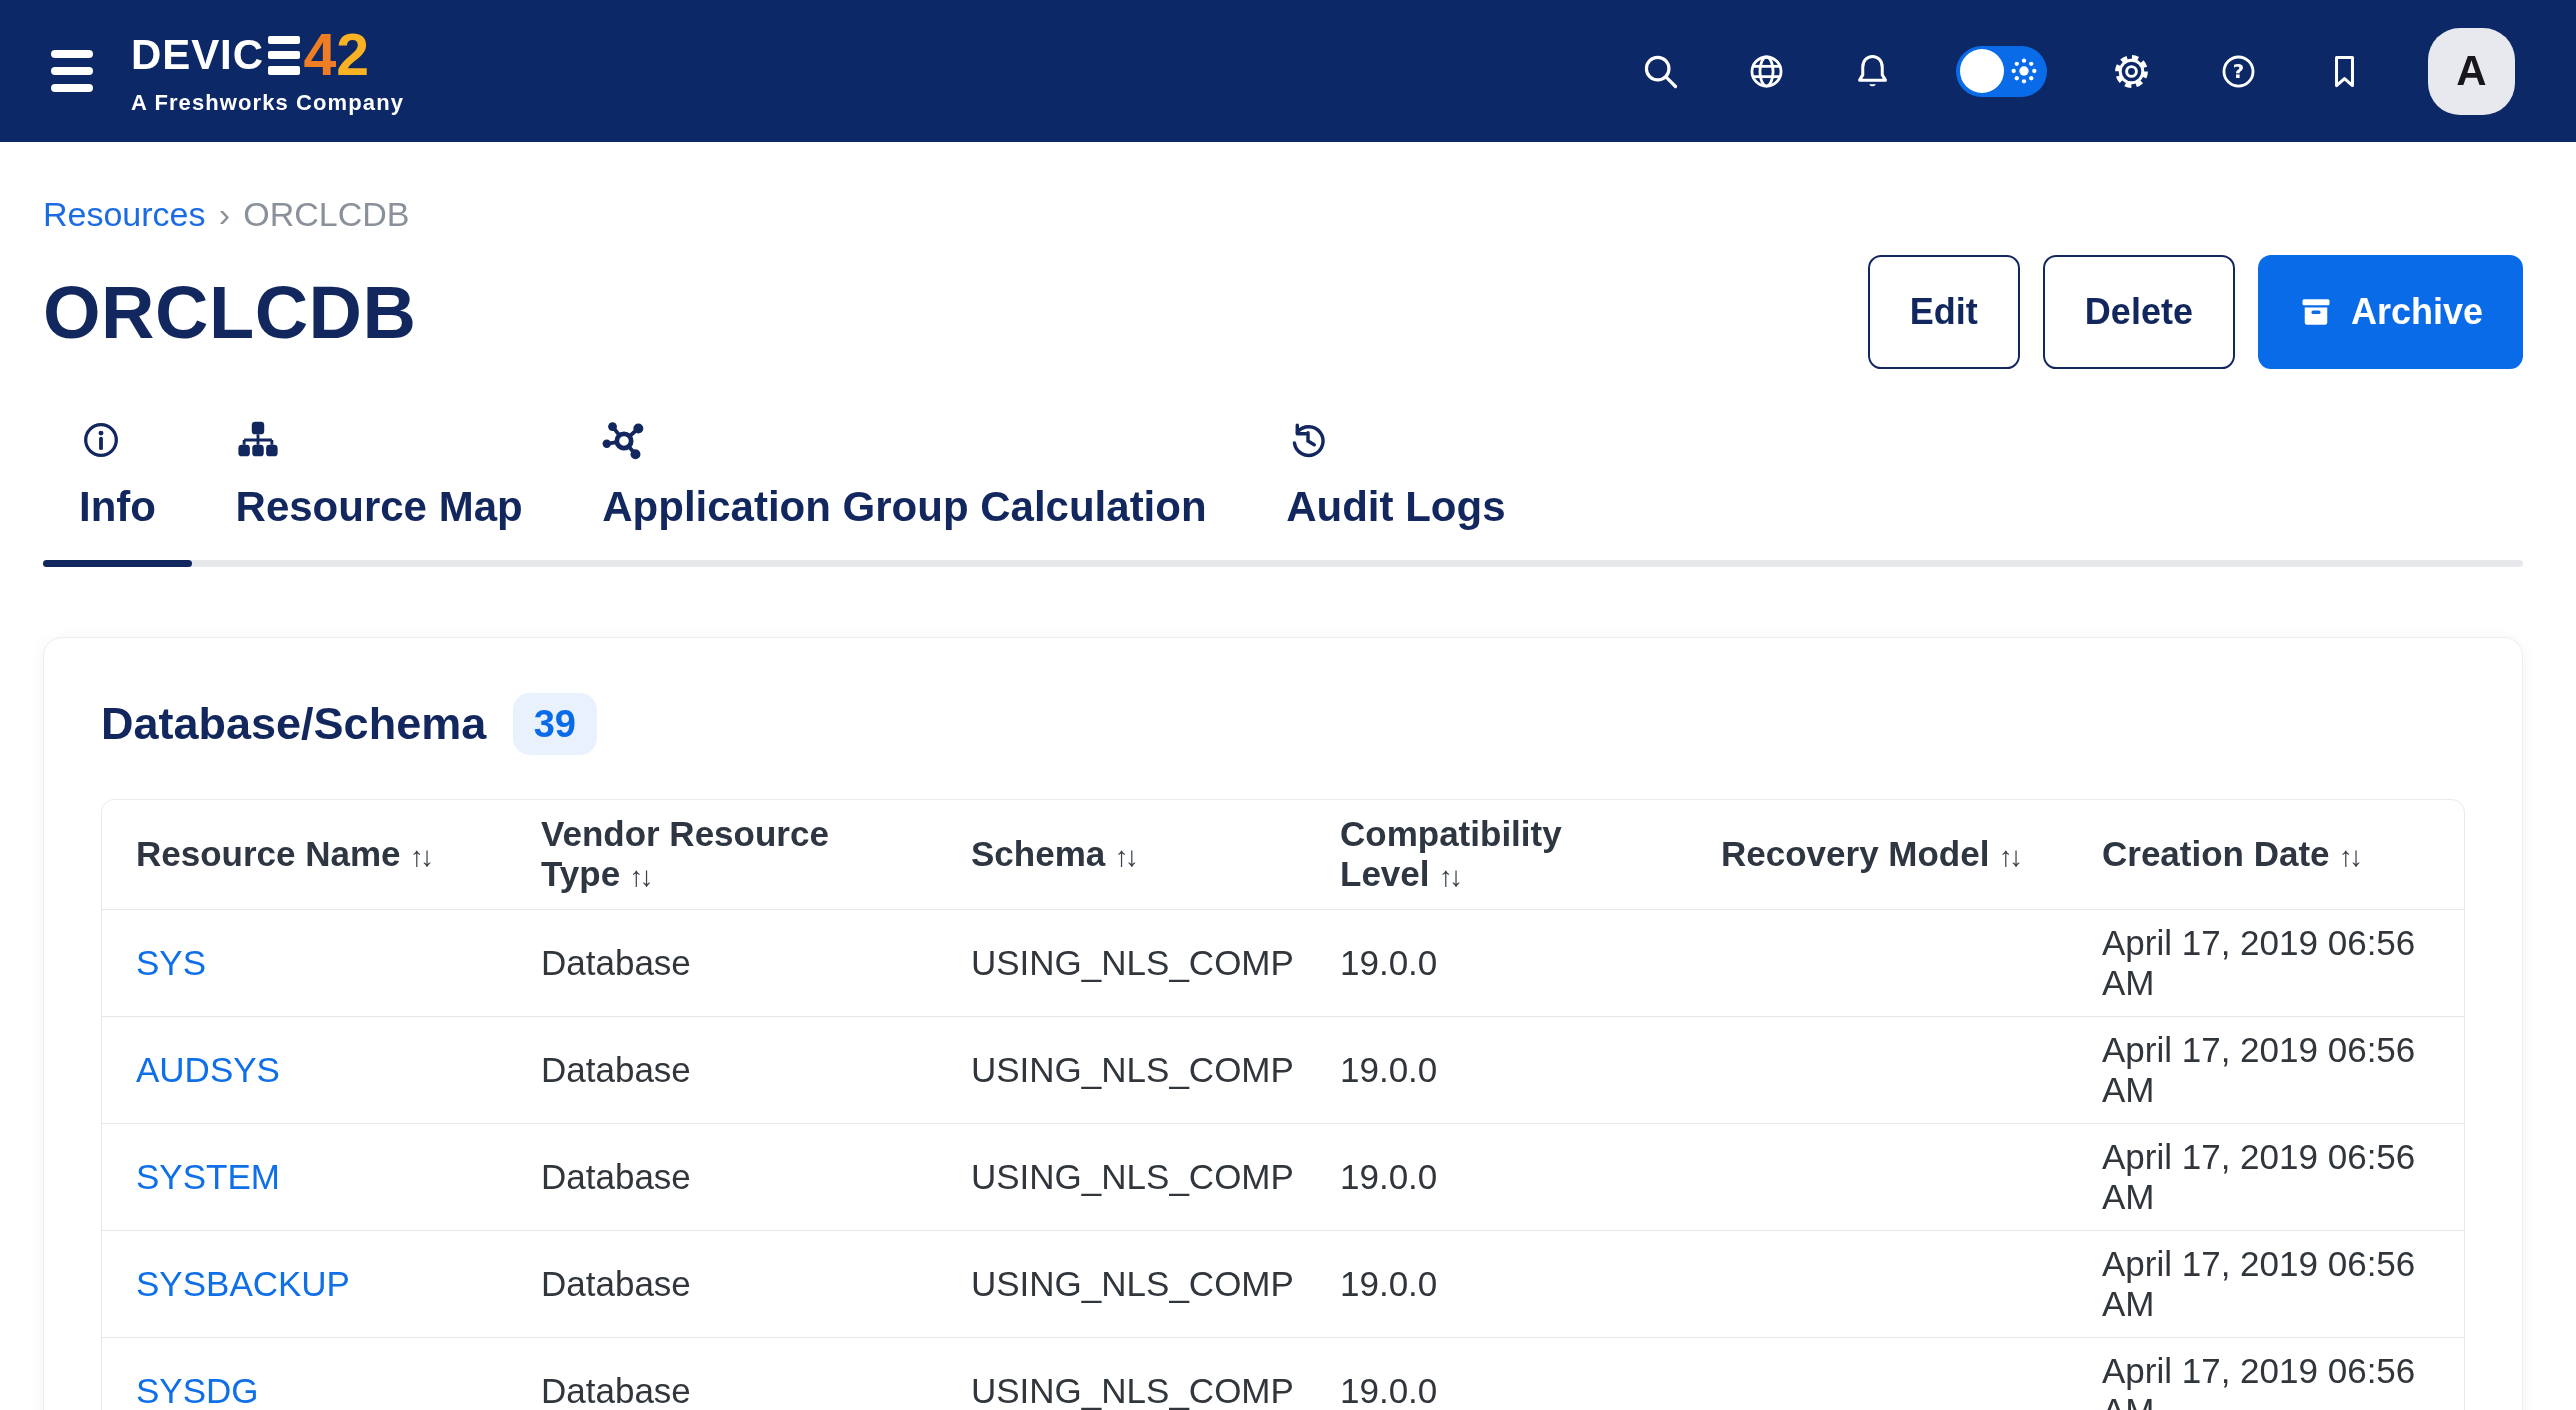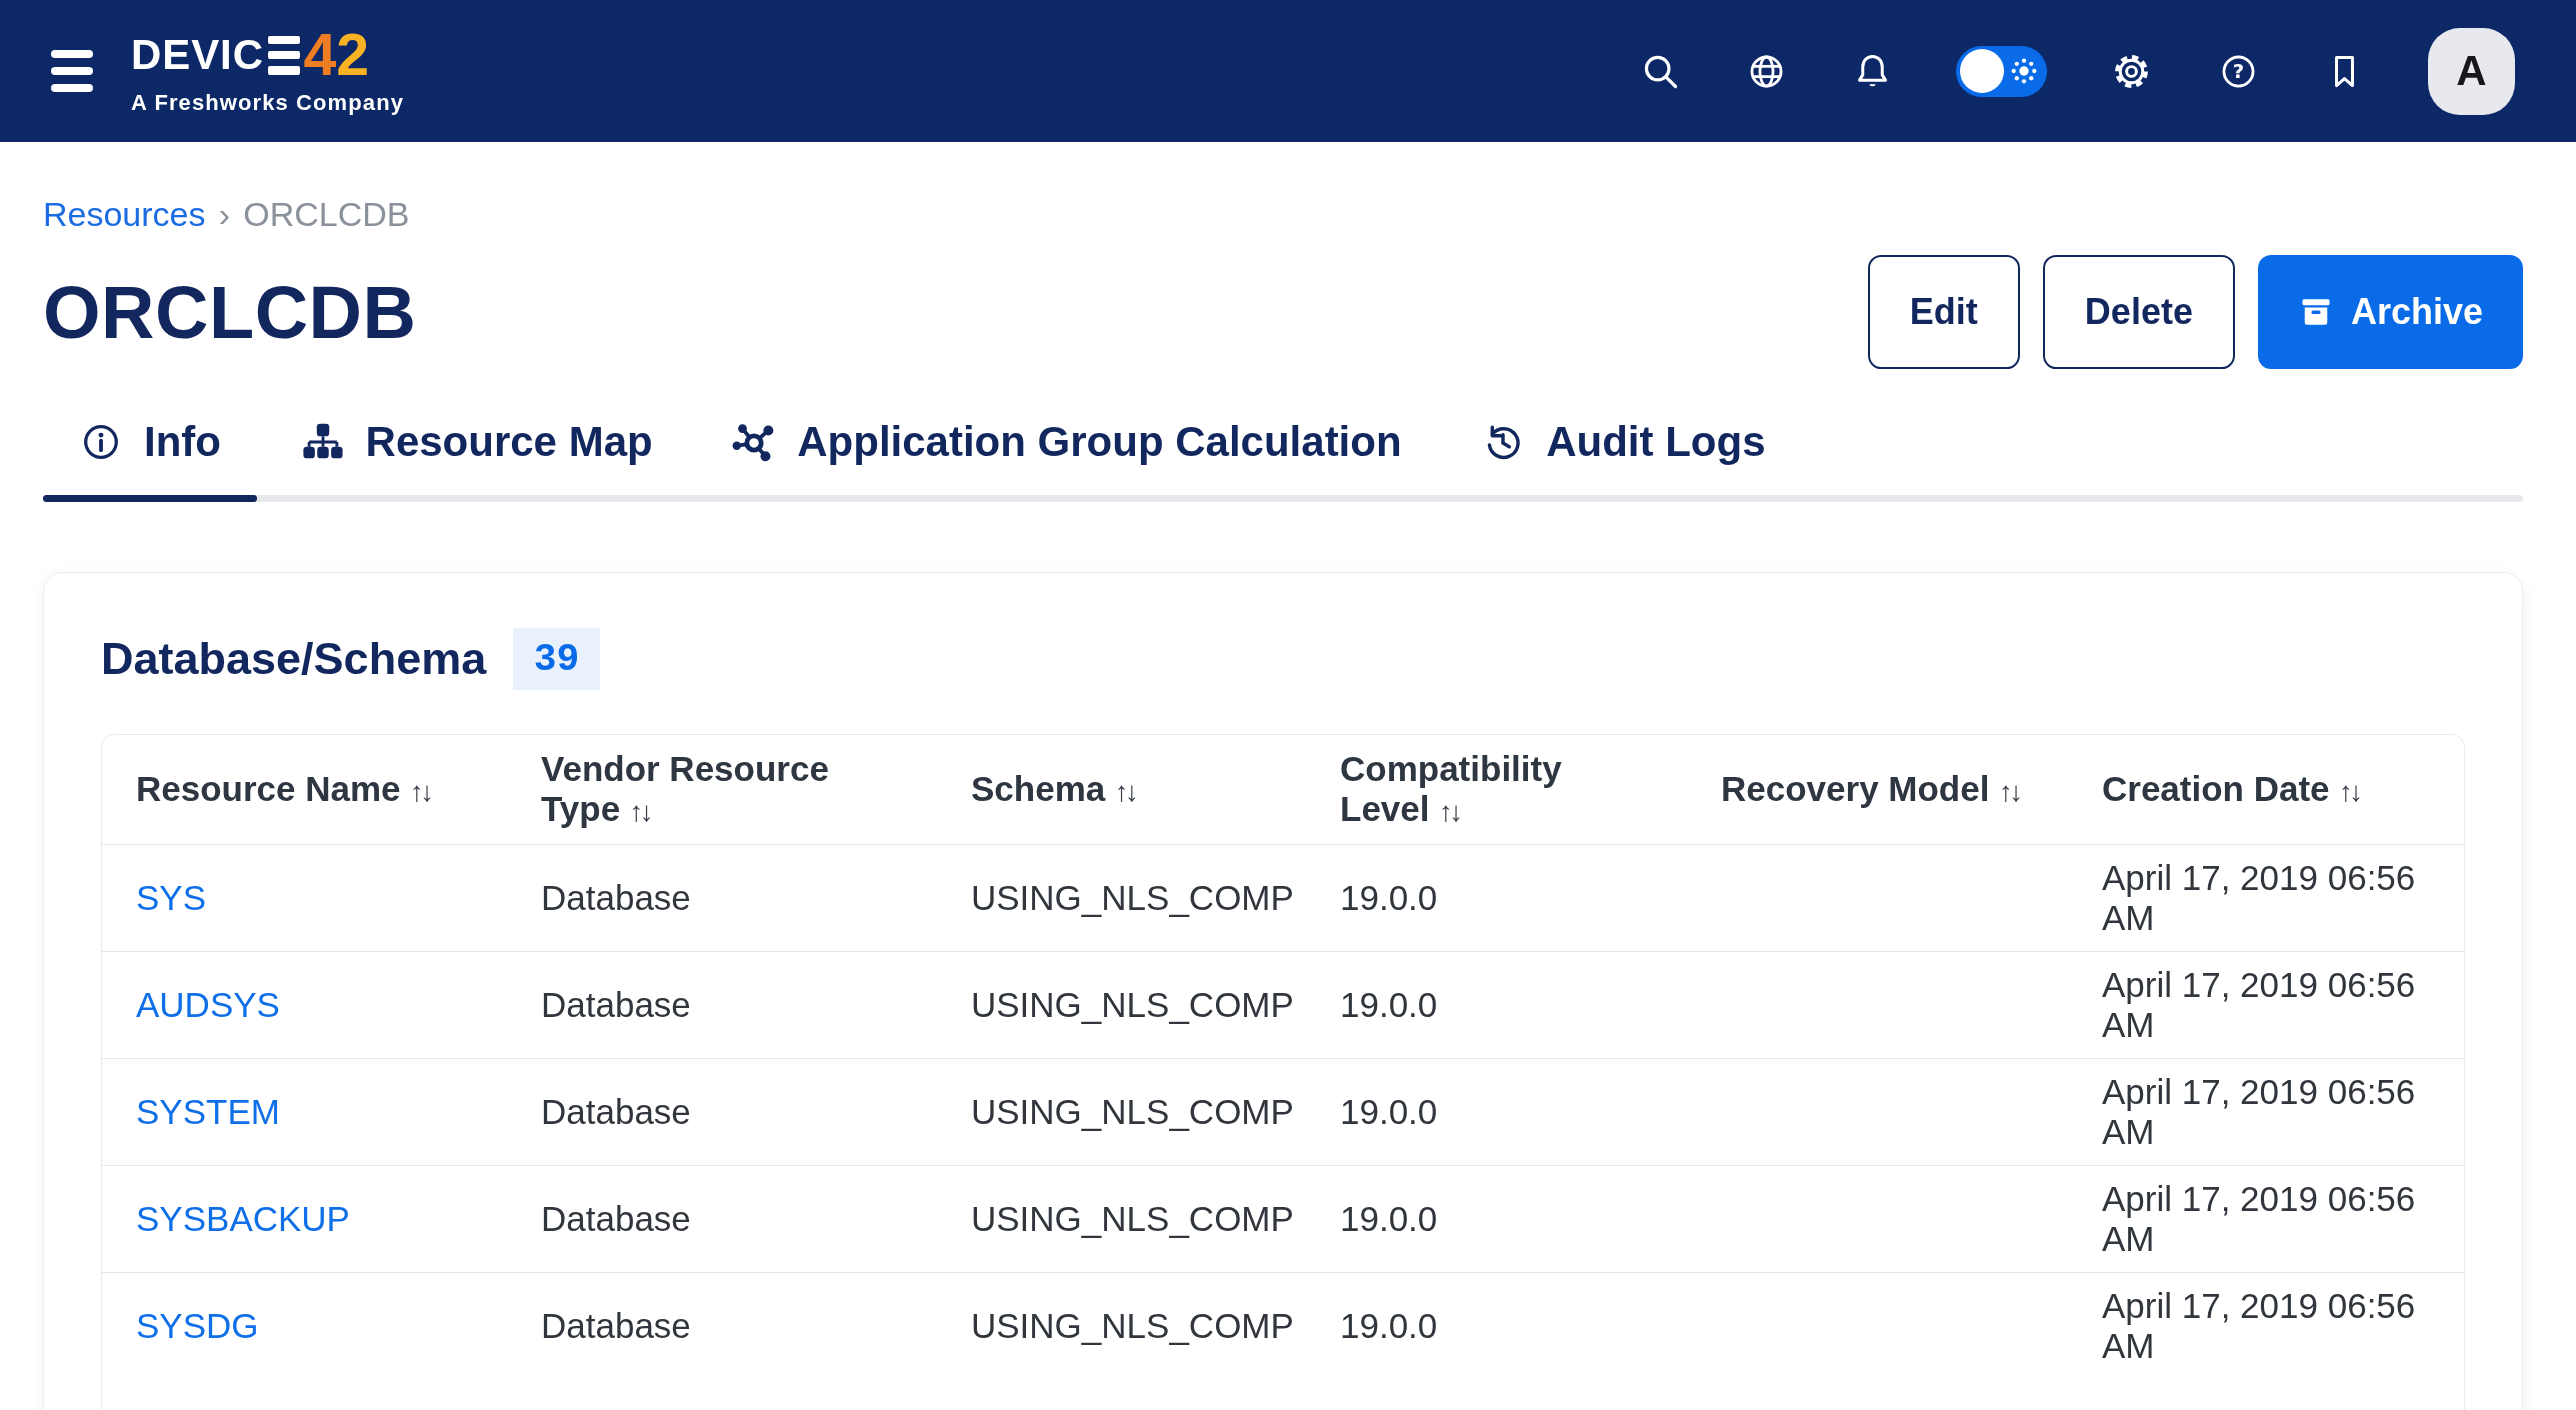--- a/index.html
+++ b/index.html
@@ -37,31 +37,31 @@
   .page-title { font-size:74px; font-weight:700; color:#13275F; letter-spacing:0.5px; }
   .actions { display:flex; gap:23px; }
   .btn { height:114px; border-radius:13.2px; font-size:36px; font-weight:700; cursor:pointer;
          display:flex; align-items:center; justify-content:center; padding:0 40px; }
   .btn-outline { background:#ffffff; border:2.8px solid #13275F; color:#13275F; }
   .btn-primary { background:#0A6BE8; border:none; color:#ffffff; gap:17px; }
 
   
   .tabs { display:flex; gap:7.6px; position:relative; margin-top:49px; width:2480px; }
   .tabs::after { content:""; position:absolute; left:0; right:0; bottom:0; height:6.6px; background:#E6E8EC; border-radius:3.8px; }
-  .tab { display:flex; align-items:center; gap:21px; padding:0 36px 36px 36px; background:none; border:none;
+  .tab { display:flex; gap:21px; padding:0 36px 36px 36px; background:none; border:none;
          cursor:pointer; position:relative; font-size:42px; font-weight:700; color:#13275F;
-         font-family:"Liberation Sans","DejaVu Sans",sans-serif; }
+         font-family:"Liberation Sans","DejaVu Sans",sans-serif;flex-direction:column; }
   .tab.active::after { content:""; position:absolute; left:0; right:0; bottom:0; height:6.6px; background:#13275F; border-radius:3.8px; z-index:1; }
 
   
   .card { margin-top:70px; width:2480px; min-height:1002px; background:#ffffff; border:0.9px solid #EDEDF1;
           border-radius:19px; box-shadow:0 3.8px 17px rgba(20,30,70,0.05); padding:55px 57px 57px 57px; }
   .section-head { display:flex; align-items:center; gap:26.5px; }
   .section-title { font-size:45px; font-weight:700; color:#13275F; }
-  .count-badge { background:#E8F1FC; color:#0A6BE8; font-size:38px; font-weight:700; padding:9.5px 21px; border-radius:0;font-family:Liberation Mono, monospace; }
+  .count-badge { background:#E8F1FC; color:#0A6BE8; font-size:38px; font-weight:700; padding:9.5px 21px; border-radius:17px; }
 
   .table-wrap { margin-top:44px; border:1.9px solid #E7EAEE; border-radius:13.2px; overflow:hidden; padding-bottom:113px; }
   table { width:100%; border-collapse:collapse; table-layout:fixed; }
   th { text-align:left; font-size:35px; font-weight:700; color:#2E3641; height:109px; padding-left:34px; cursor:pointer; }
   th .sort { font-size:28px; color:#3A414A; margin-left:9.5px; letter-spacing:-3.8px; font-weight:400; }
   td { font-size:35px; color:#31363C; height:107px; padding-left:34px; border-top:1.9px solid #E4E7EB; }
   td.link { color:#0E6FE8; cursor:pointer; }
 </style>
 </head>
 <body>

